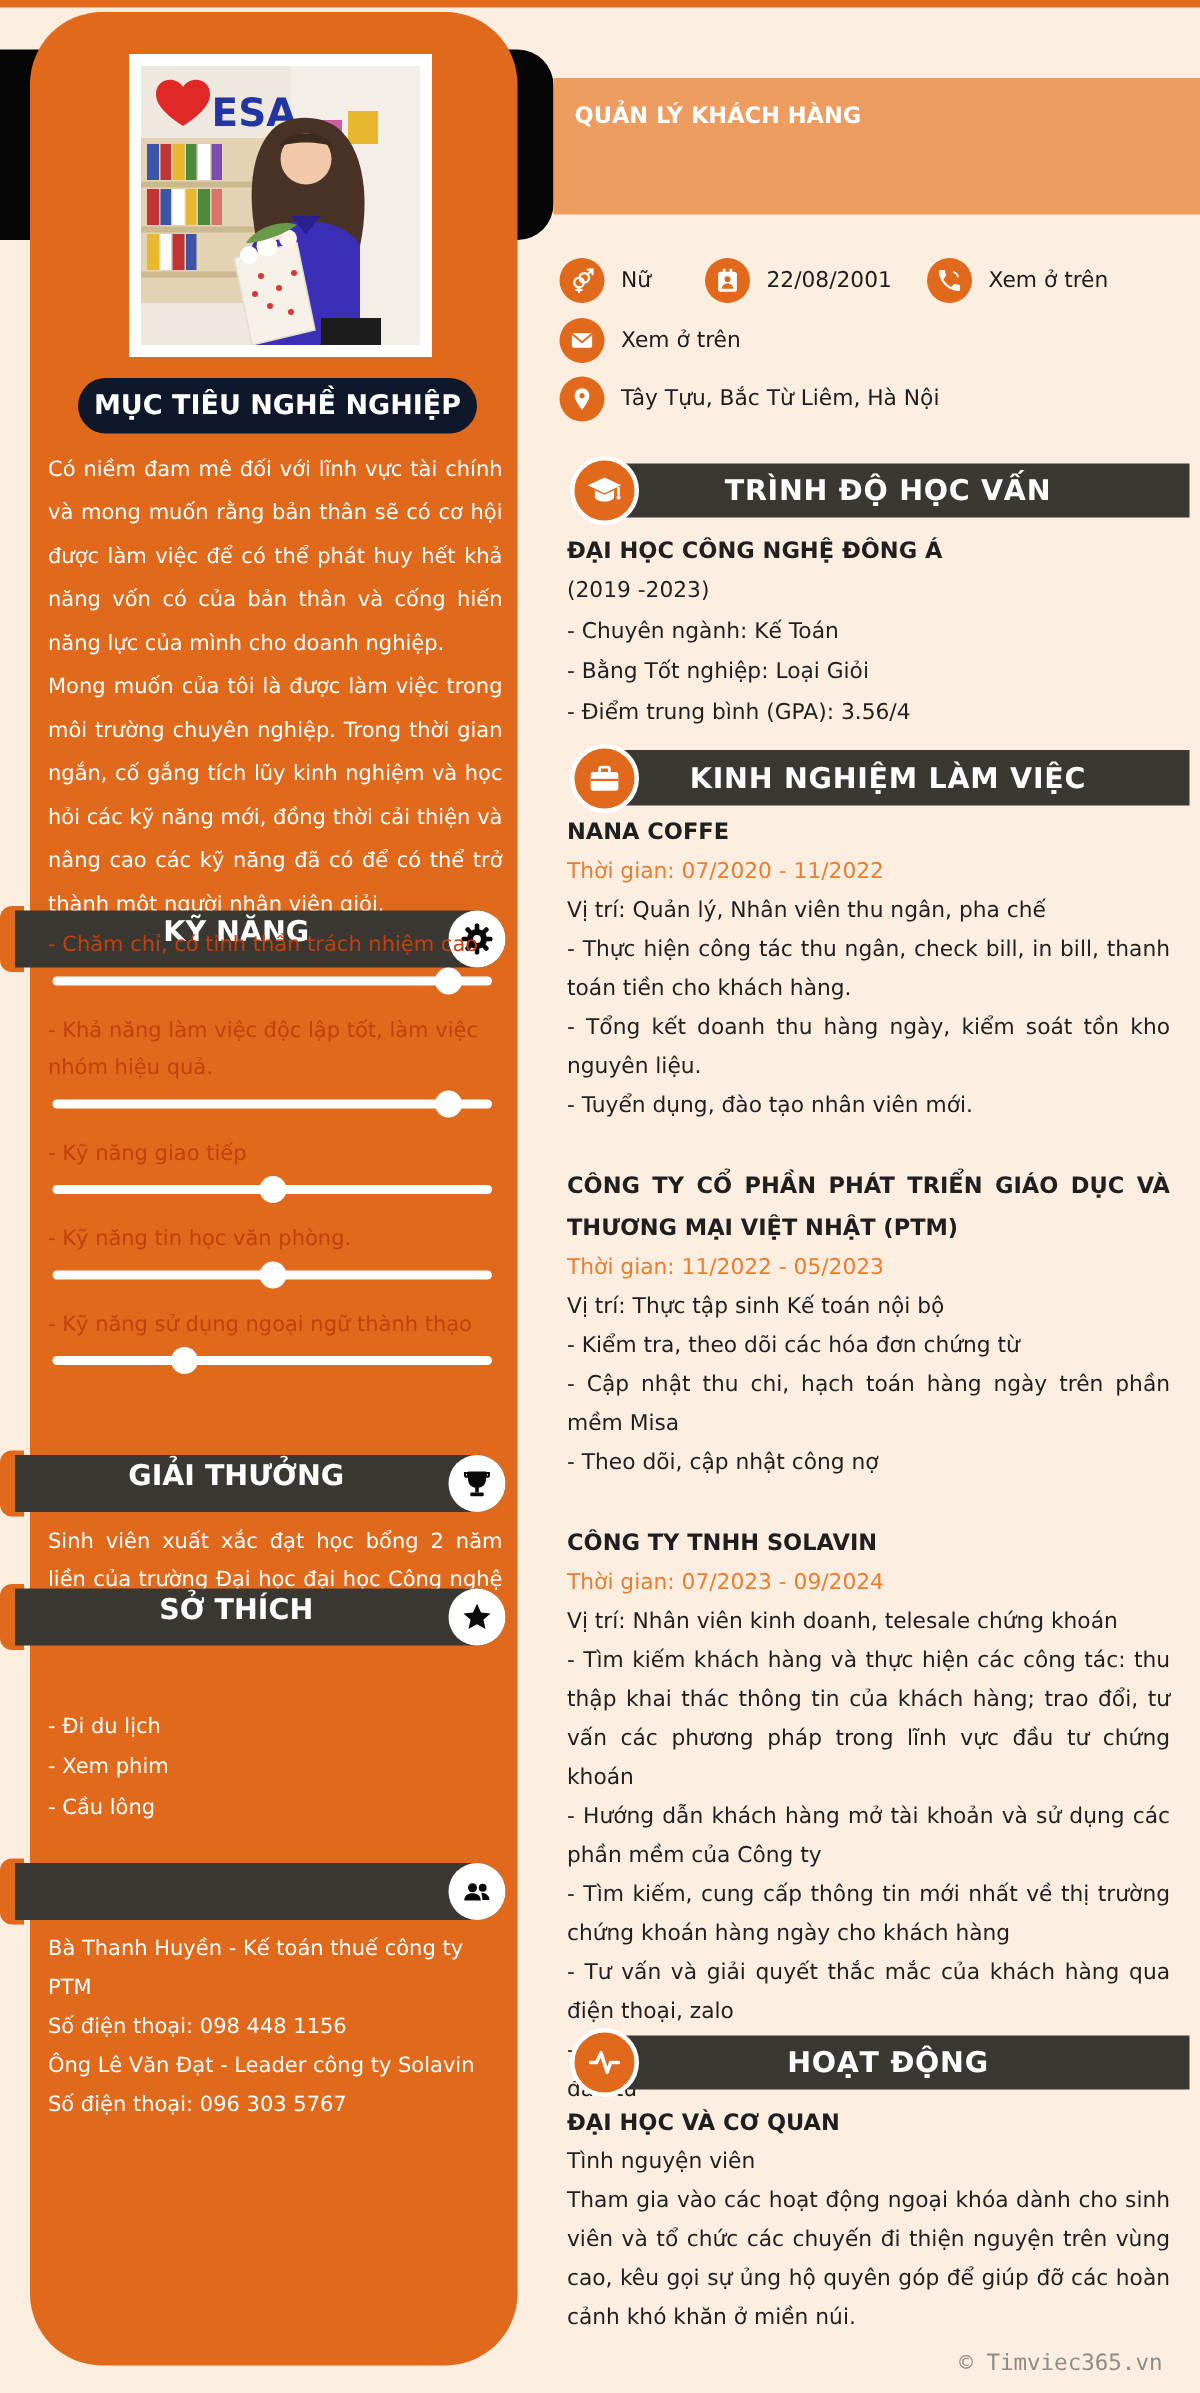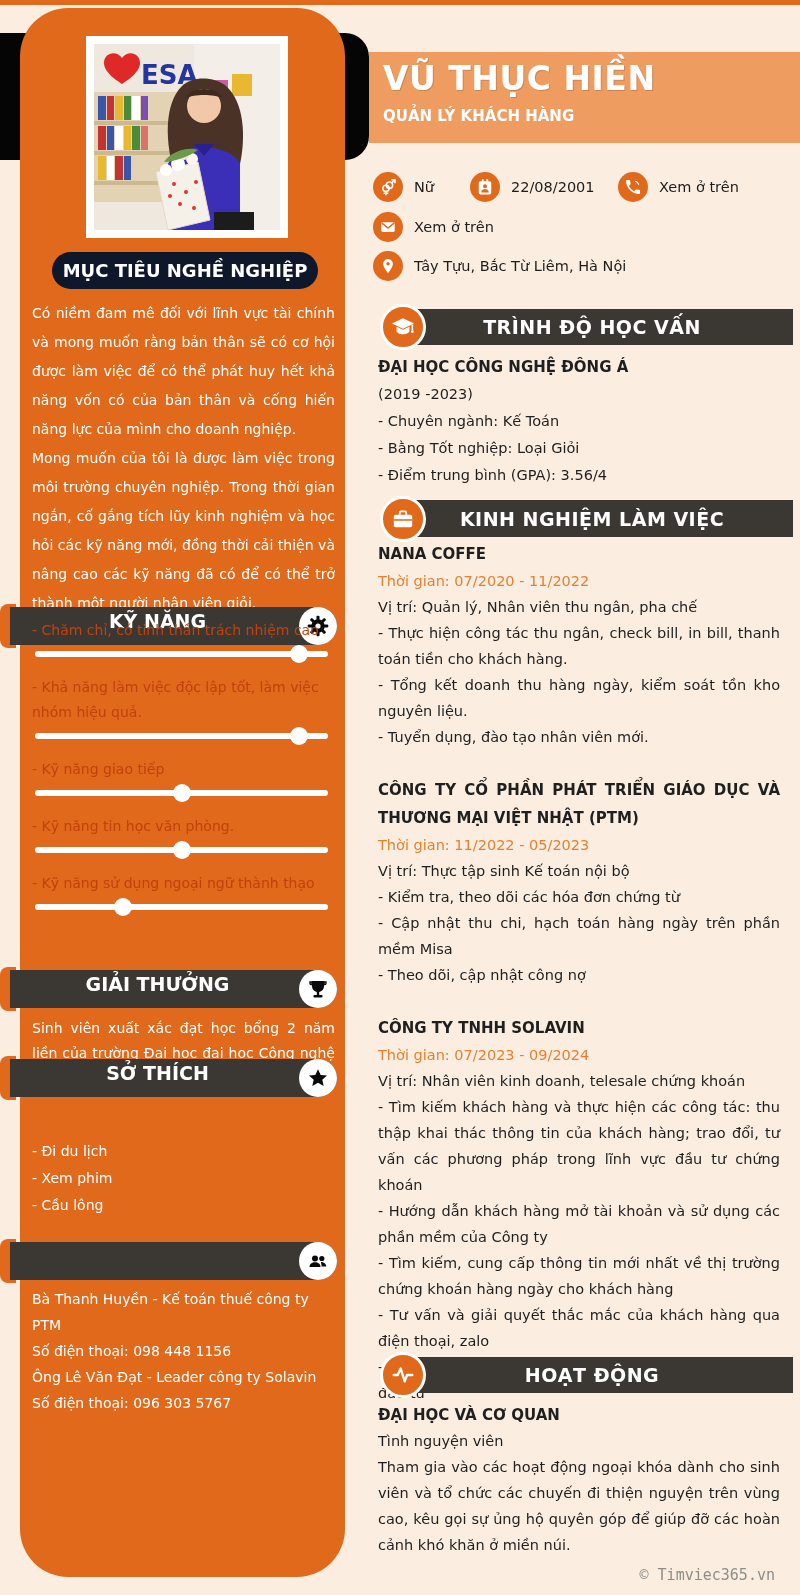--- a/index.html
+++ b/index.html
@@ -251,21 +251,20 @@
   </div>
 </div>
 <div class="abs refs">
   <div>Bà Thanh Huyền - Kế toán thuế công ty PTM</div>
   <div>Số điện thoại: 098 448 1156</div>
   <div>Ông Lê Văn Đạt - Leader công ty Solavin</div>
   <div>Số điện thoại: 096 303 5767</div>
 </div>
 
 <div class="abs header-box">
-  <div class="header-name">VŨ THỤC HIỀN</div>
   <div class="header-title">QUẢN LÝ KHÁCH HÀNG</div>
 </div>
 
 <div class="abs contact-item" style="left:373px;top:172px;">
   <span class="cicon">
     <svg width="20" height="20" viewBox="0 0 24 24" fill="none" stroke="#fff" stroke-width="1.8" stroke-linecap="round">
       <circle cx="13.8" cy="9.8" r="3.8"></circle>
       <path d="M16.6 7 L20.4 3.2 M16.6 3.2 H20.4 V7"></path>
       <circle cx="9.6" cy="13.6" r="3.8"></circle>
       <path d="M9.6 17.4 V21.2 M7.4 19.4 H11.8"></path>

